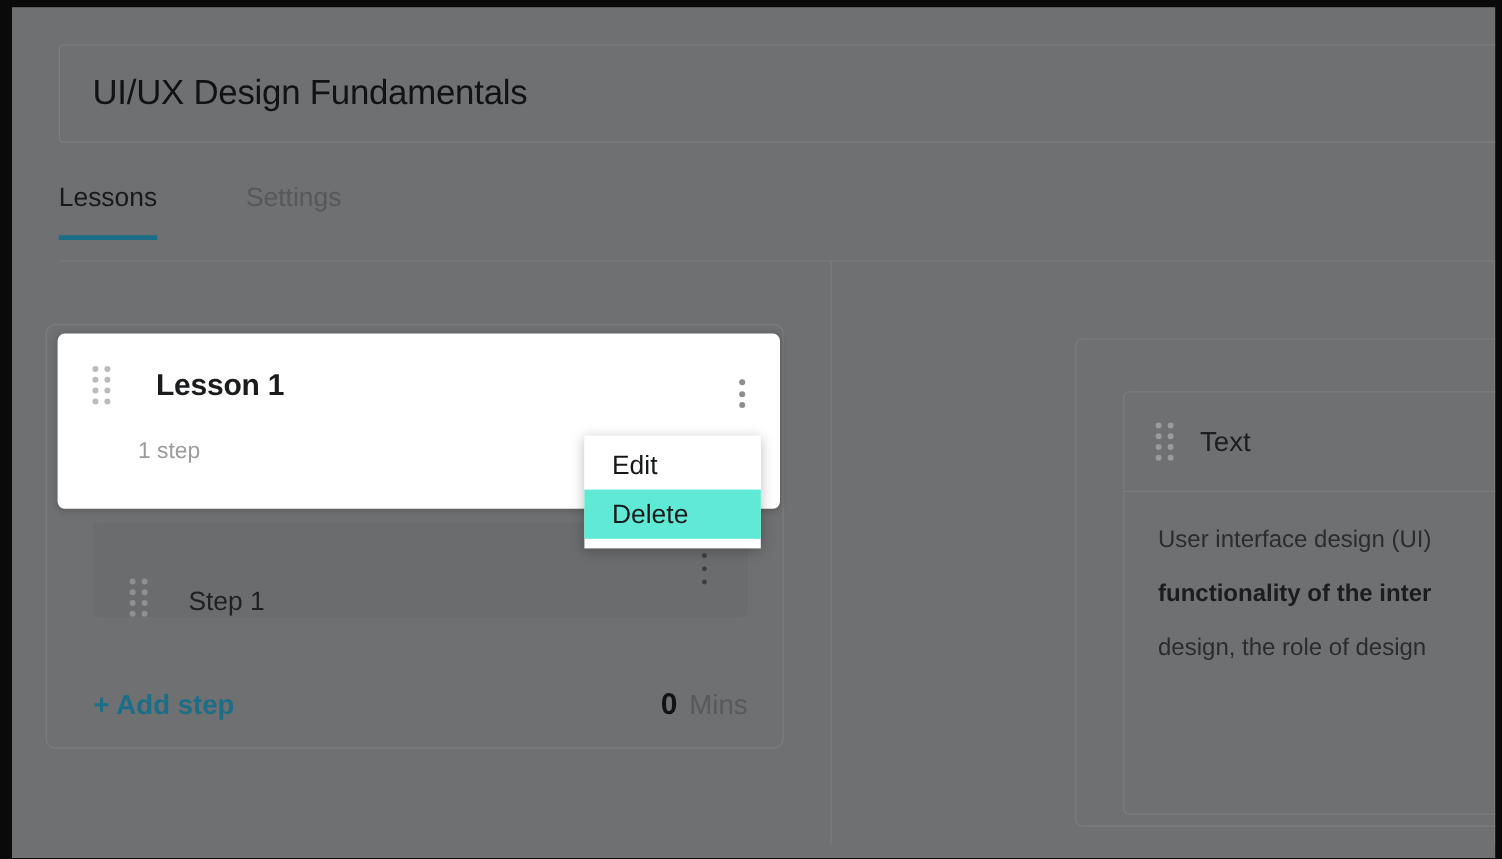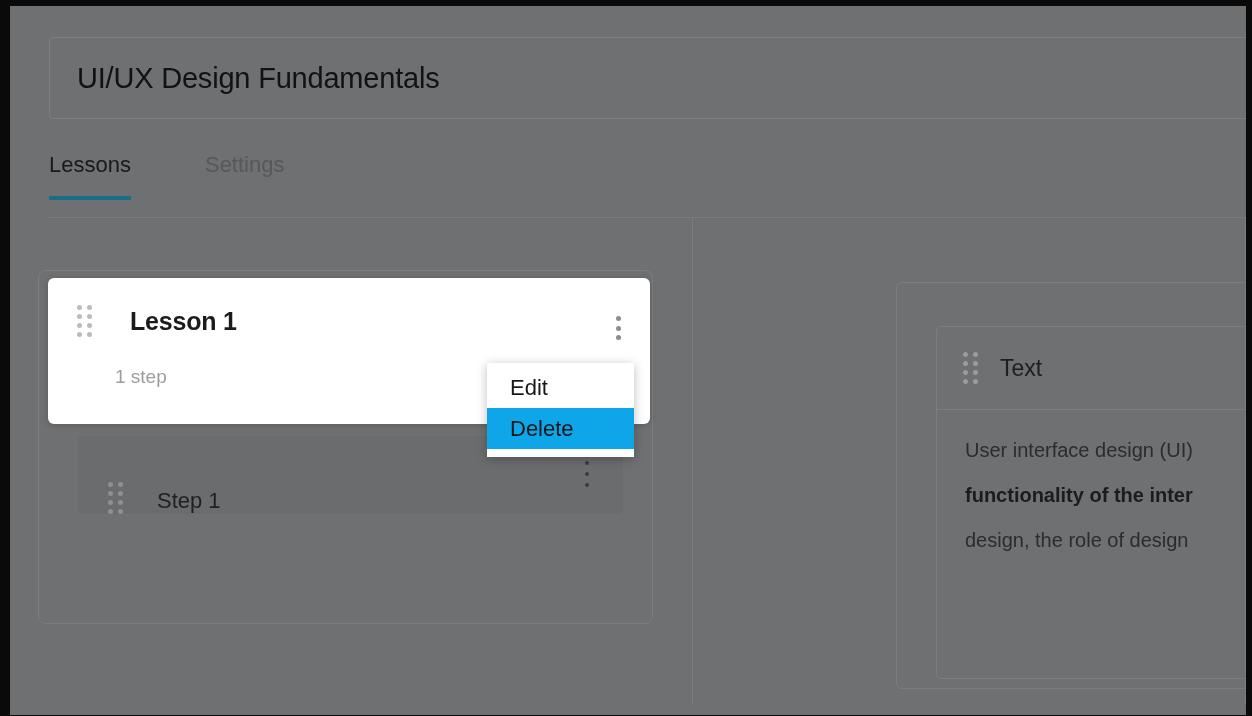--- a/index.html
+++ b/index.html
@@ -271,21 +271,21 @@
   .menu-item {
     height: 41px;
     display: flex;
     align-items: center;
     padding-left: 23px;
     font-size: 22px;
     color: #161819;
     cursor: pointer;
     background: #ffffff;
   }
-  .menu-item.hovered { background: #0ea5e9; }
+  .menu-item.hovered { background: #5eead4; }
 
   
   #content-panel {
     position: absolute;
     left: 886px;
     top: 276px;
     width: 400px;
     height: 407px;
     border: 1px solid #7c7d7e;
     border-radius: 6px;
@@ -359,20 +359,27 @@
           <i></i>
       </span>
       <span id="step-label">Step 1</span>
       <span id="step-kebab">
         <i></i>
           <i></i>
           <i></i>
       </span>
     </div>
 
+    <div id="lesson-footer">
+      <span id="add-step">+ Add step</span>
+      <span id="mins-wrap">
+        <span id="mins-value">0</span>
+        <span id="mins-label">Mins</span>
+      </span>
+    </div>
 
     <div id="lesson-header">
       <div id="lesson-title-row">
         <span class="drag-handle" id="lesson-drag">
           <i></i>
             <i></i>
             <i></i>
             <i></i>
             <i></i>
             <i></i>

